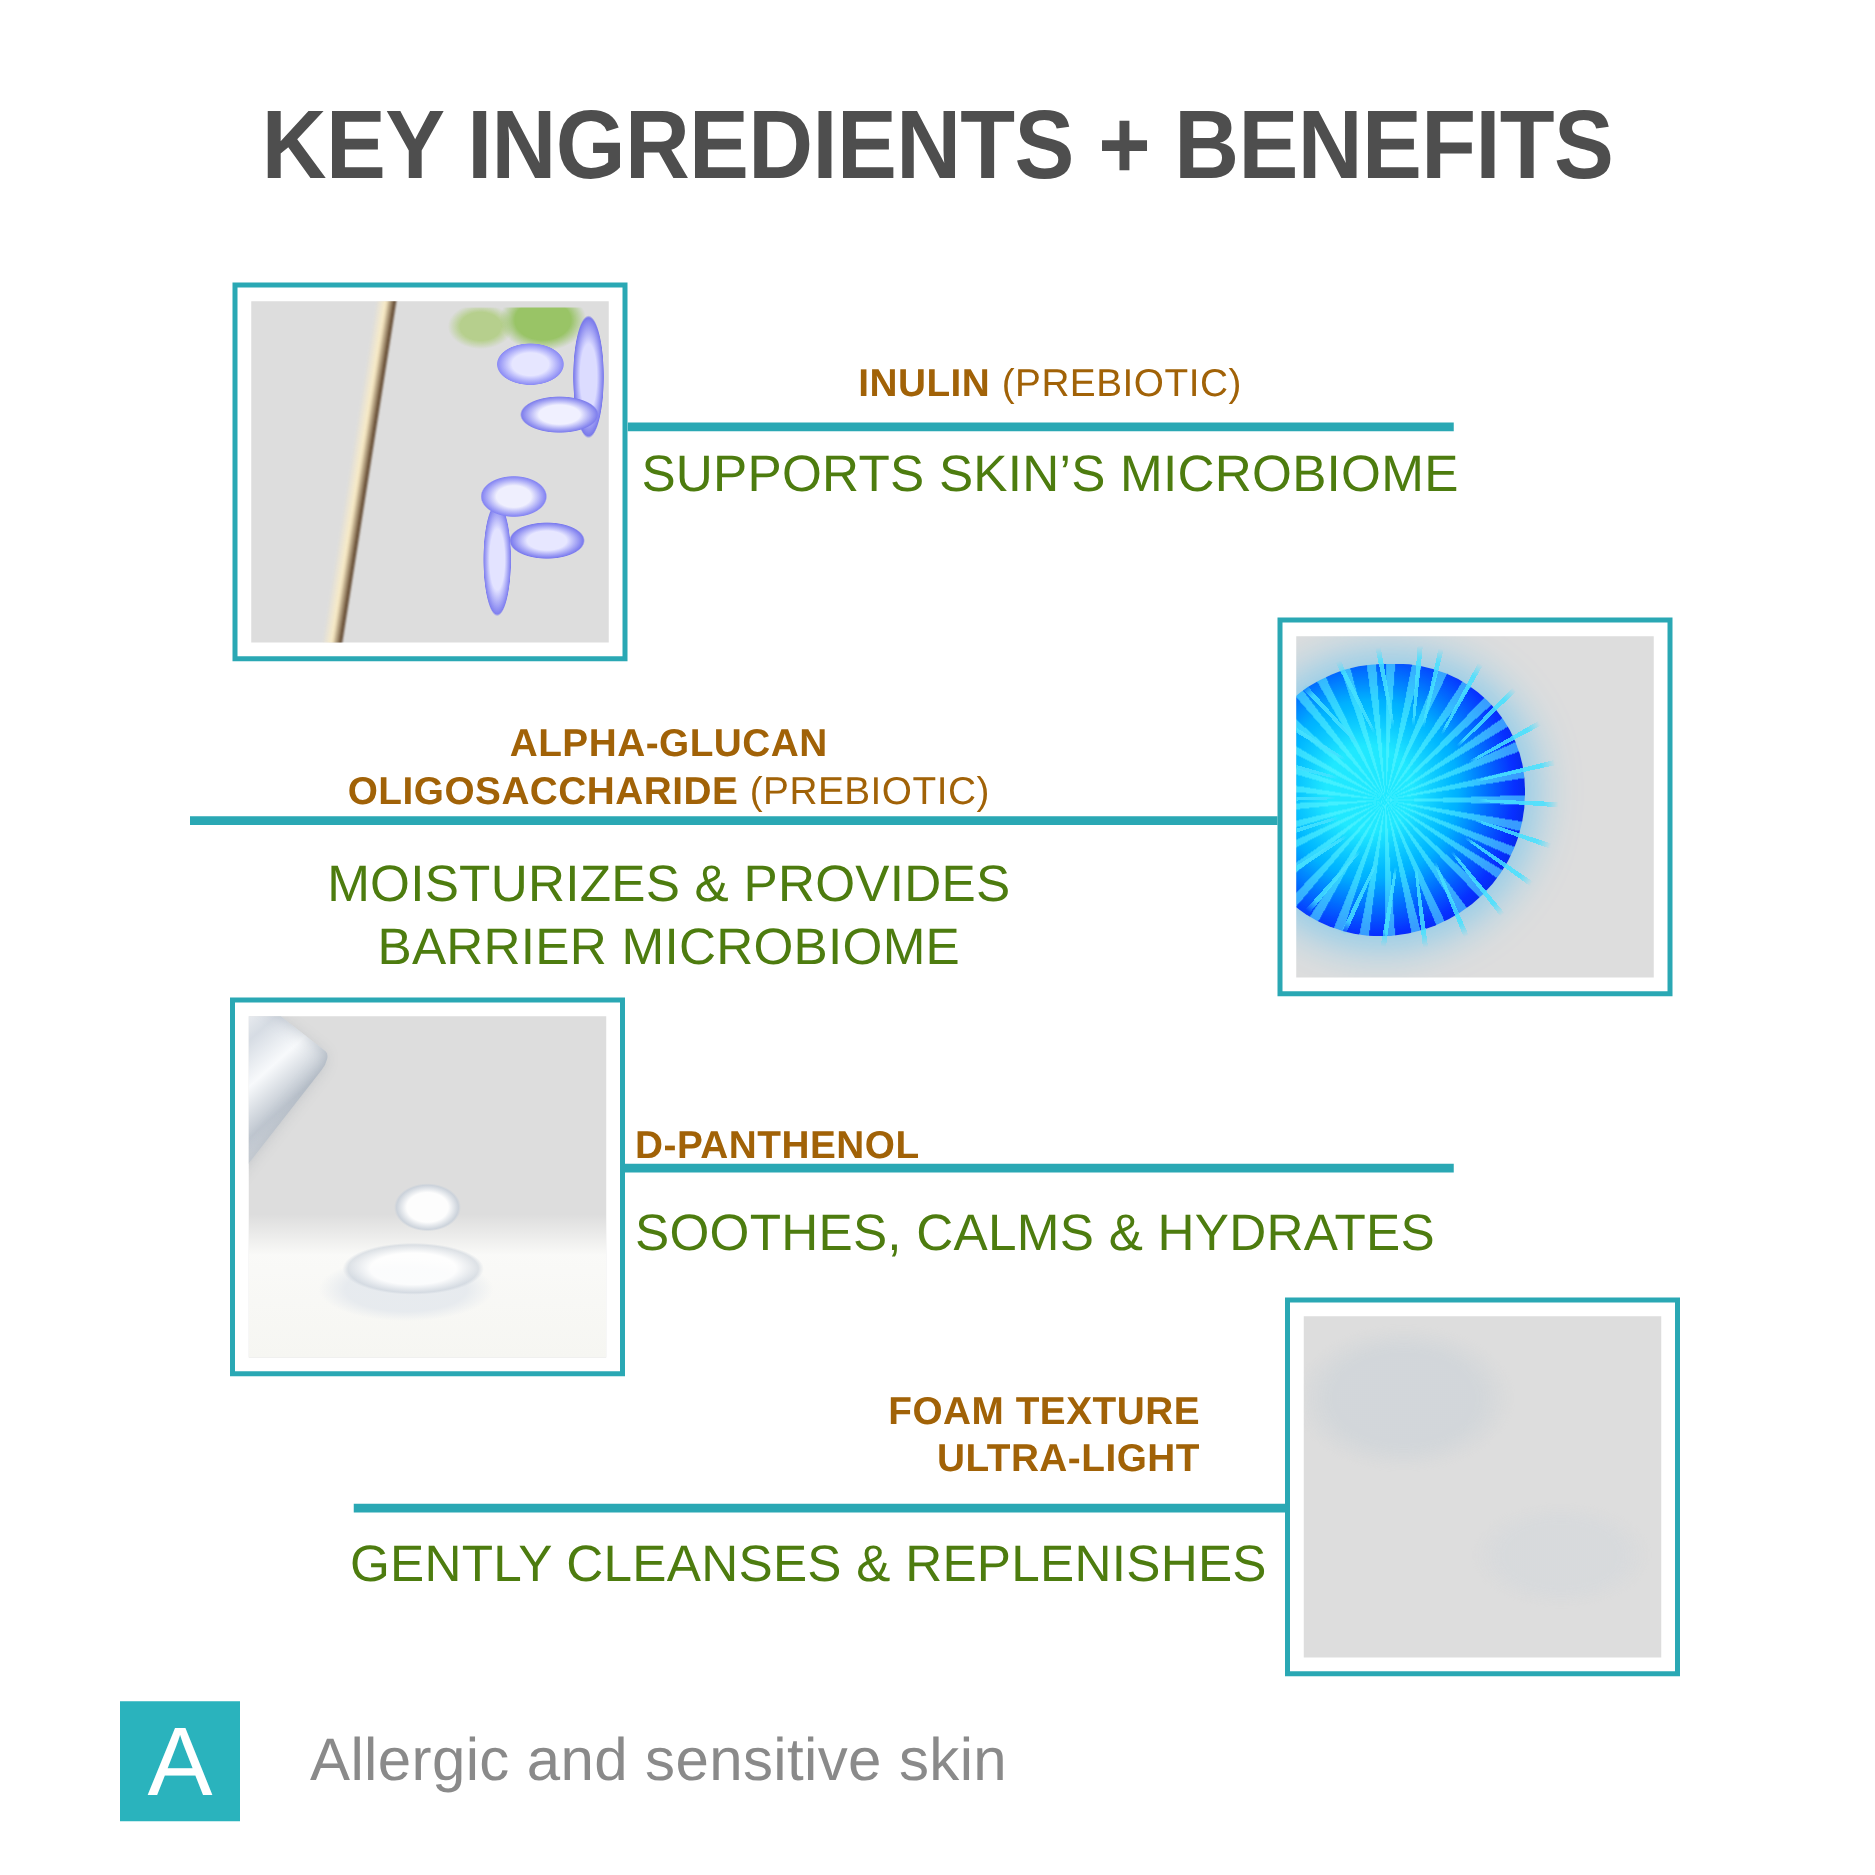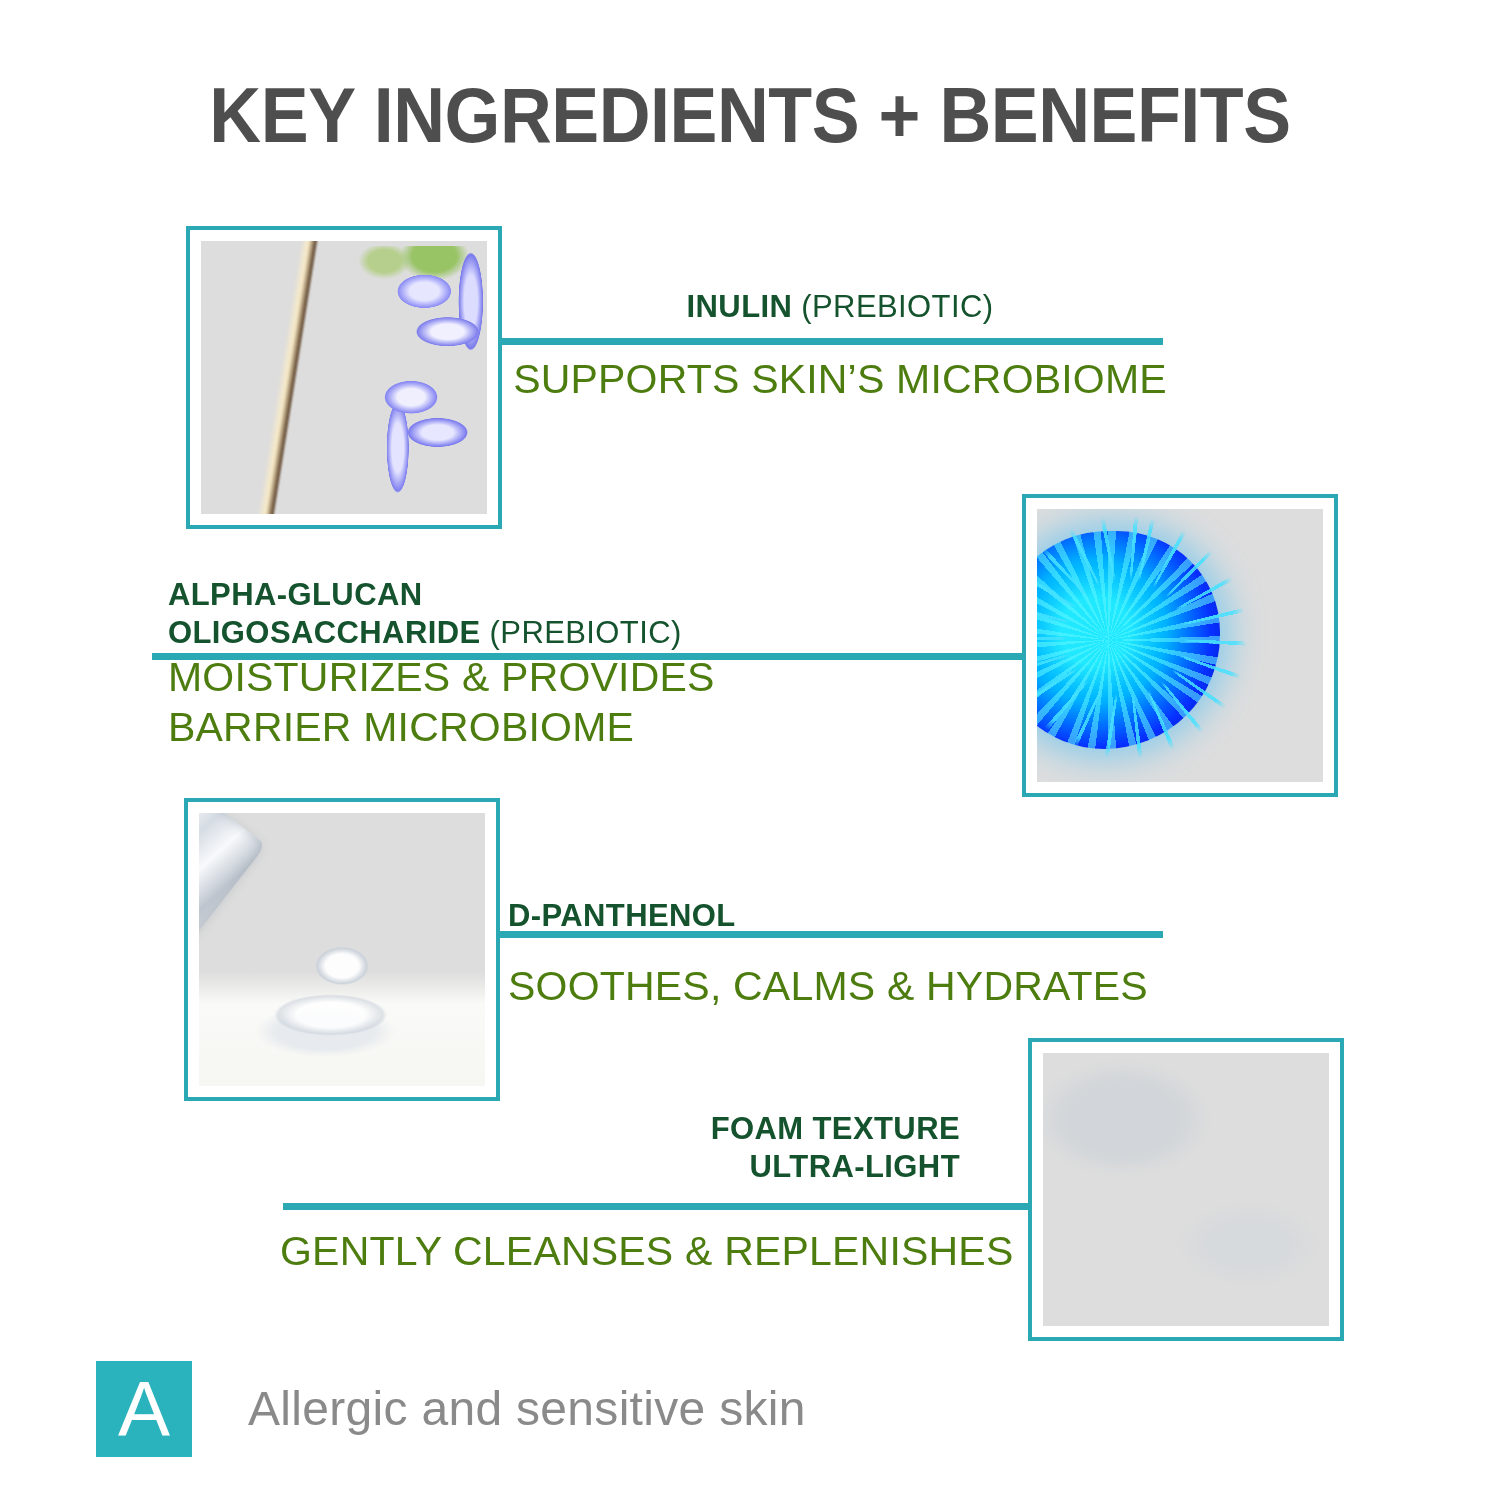--- a/index.html
+++ b/index.html
@@ -161,21 +161,21 @@
     background:
       radial-gradient(ellipse 38% 26% at 28% 24%, rgba(196,206,214,.42) 0 55%, rgba(255,255,255,0) 80%),
       radial-gradient(ellipse 30% 18% at 72% 70%, rgba(204,212,220,.30) 0 55%, rgba(255,255,255,0) 82%);
     filter:blur(2px);
   }
 
   
   .block { position:absolute; z-index:2; }
 
   .ing-name {
-    color:#14532d;
+    color:#a16207;
     font-size:31px;
     line-height:38px;
     font-weight:bold;
     letter-spacing:.4px;
     white-space:nowrap;
   }
   .ing-name .reg   { font-weight:normal; }
 
   .rule {
     position:absolute;
@@ -192,22 +192,22 @@
     letter-spacing:.2px;
     white-space:nowrap;
   }
 
   
   #block-inulin      { left:510px; top:288px; width:660px; text-align:center; }
   #block-inulin .benefit { margin-top:28px; }
   #rule-inulin       { left:502px; top:338px; width:661px; }
 
   
-  #block-ago         { left:168px; top:576px; width:800px; text-align:left; }
-  #block-ago .benefit{ white-space:normal; }
+  #block-ago         { left:135px; top:576px; width:800px; text-align:center; }
+  #block-ago .benefit{ margin-top:30px; white-space:normal; }
   #rule-ago          { left:152px; top:653px; width:875px; }
 
   
   #block-panth       { left:508px; top:897px; width:660px; text-align:left; }
   #block-panth .benefit { margin-top:26px; }
   #rule-panth        { left:500px; top:931px; width:663px; }
 
   
   #block-foam        { left:280px; top:1110px; width:680px; text-align:right; }
   #block-foam .benefit { margin-top:40px; }

